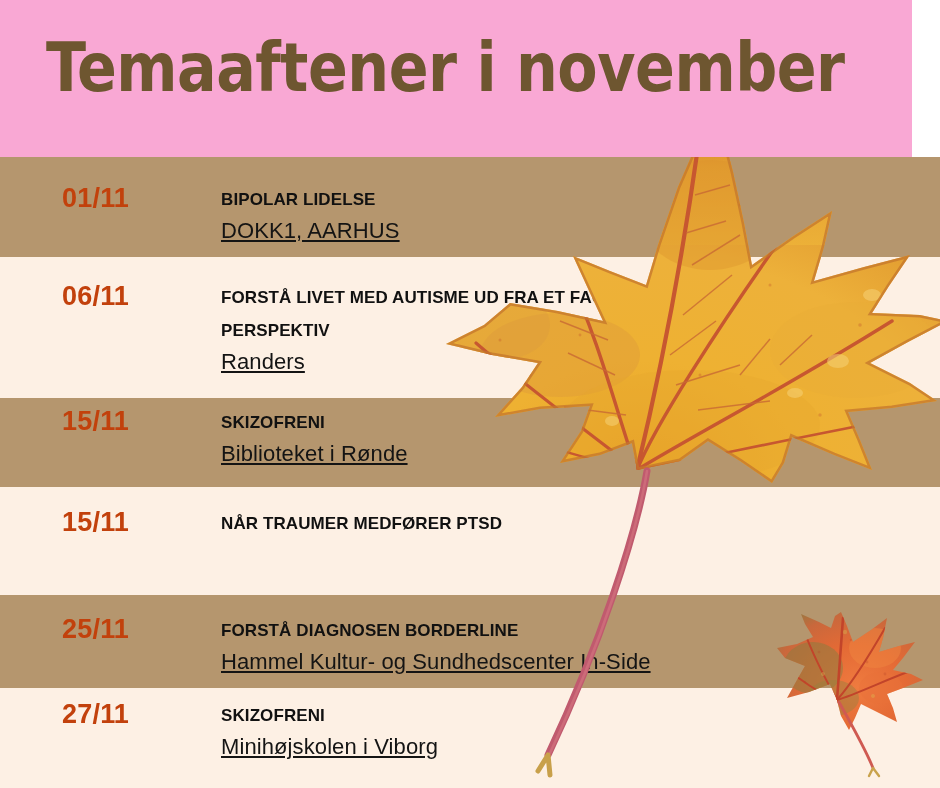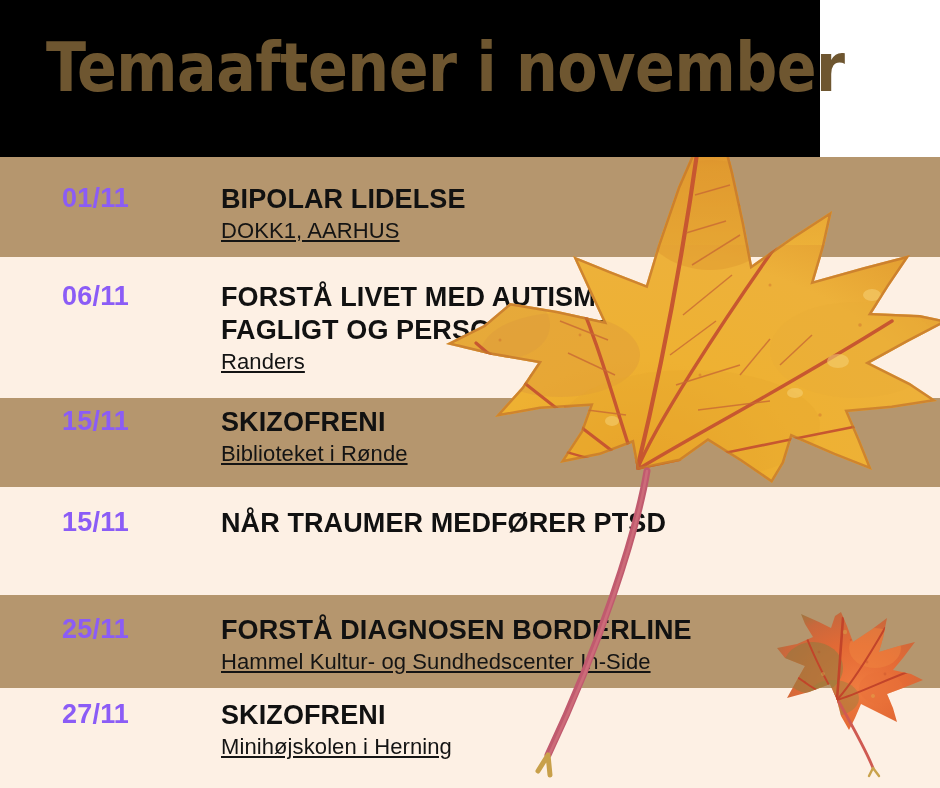--- a/index.html
+++ b/index.html
@@ -15,22 +15,22 @@
     width: 940px;
     height: 788px;
     background: #ffffff;
     overflow: hidden;
   }
 
   
   .title-bar {
     position: absolute;
     left: 0; top: 0;
-    width: 820px; height: 157px;
-    background: #000000;
+    width: 912px; height: 157px;
+    background: #f9a8d4;
     z-index: 5;
   }
   .poster-title {
     position: absolute;
     left: 46px;
     top: 26px;
     font-family: "DejaVu Sans Condensed", "Liberation Sans Narrow", "Liberation Sans", sans-serif;
     font-weight: 700;
     font-size: 68px;
     line-height: 84px;
@@ -65,31 +65,31 @@
     z-index: 4;
     pointer-events: none;
   }
   .row-date {
     position: absolute;
     left: 62px;
     font-weight: 700;
     font-size: 27px;
     line-height: 30px;
     letter-spacing: 0.2px;
-    color: #8b5cf6;
+    color: #c2410c;
     font-family: "Liberation Sans", sans-serif;
   }
   .row-main {
     position: absolute;
     left: 221px;
     width: 700px;
   }
   .row-heading {
     font-weight: 700;
-    font-size: 27px;
+    font-size: 17px;
     line-height: 33px;
     letter-spacing: 0.1px;
     color: #111111;
     font-family: "Liberation Sans", sans-serif;
     text-transform: uppercase;
     white-space: nowrap;
   }
   .row-heading.two-line { white-space: normal; width: 640px; }
   .row-venue {
     font-weight: 400;
@@ -329,21 +329,21 @@
         <div class="row-date">25/11</div>
         <div class="row-main">
           <div class="row-heading">FORSTÅ DIAGNOSEN BORDERLINE</div>
           <div class="row-venue">Hammel Kultur- og Sundhedscenter In-Side</div>
         </div>
       </div>
       <div class="row-text" style="top: 699px;">
         <div class="row-date">27/11</div>
         <div class="row-main">
           <div class="row-heading">SKIZOFRENI</div>
-          <div class="row-venue">Minihøjskolen i Herning</div>
+          <div class="row-venue">Minihøjskolen i Viborg</div>
         </div>
       </div>
     </div>
 
   <div class="title-bar">
     <div class="poster-title" style="color: rgb(110, 86, 48);">Temaaftener i november</div>
   </div>
 
 </div>
 

